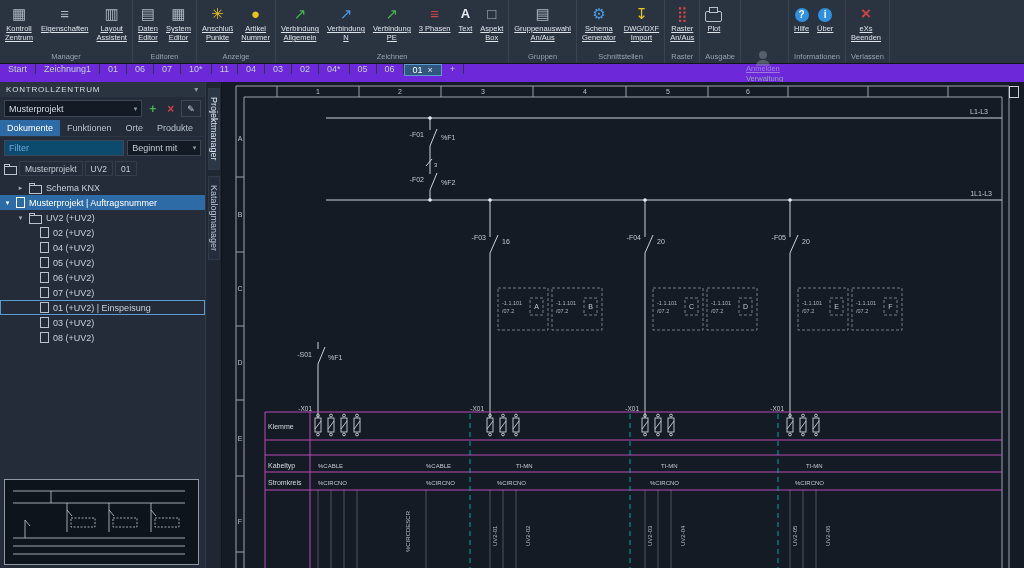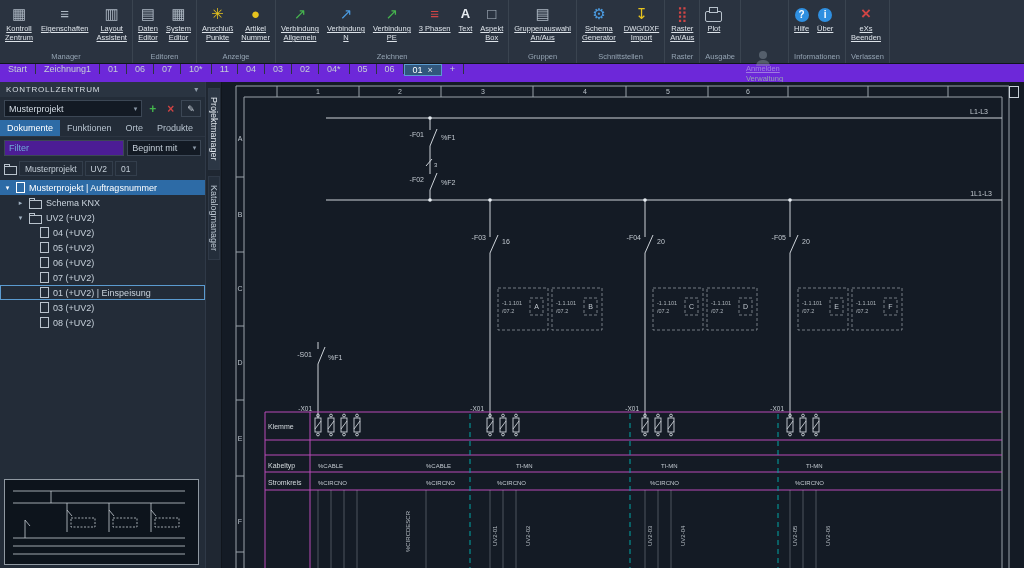--- a/index.html
+++ b/index.html
@@ -45,21 +45,21 @@
         font-size:9px;display:flex;align-items:center;justify-content:space-between;padding:0 4px;}
   .arrow{color:#8b99a7;font-size:7px;}
   .pbtn{width:15px;height:15px;display:flex;align-items:center;justify-content:center;
         font-size:12px;font-weight:bold;cursor:default;}
   .pbtn.green{color:#43b64d;} .pbtn.red{color:#cf4343;}
   .pbtn.edit{border:1px solid #3c4755;color:#d2dae2;font-size:9px;font-weight:normal;width:18px;}
   .ptabs{display:flex;height:16px;margin-top:1px;border-bottom:1px solid #2c3542;}
   .ptab{padding:0 7px;display:flex;align-items:center;color:#b6c2ce;cursor:default;}
   .ptab.active{background:#2d6ba6;color:#fff;}
   .pfilter{display:flex;gap:3px;padding:3px 4px;}
-  .pinput{flex:1;height:14px;background:#4c1d95;border:1px solid #3c4755;color:#6fa8d8;
+  .pinput{flex:1;height:14px;background:#0c4a6e;border:1px solid #3c4755;color:#6fa8d8;
         display:flex;align-items:center;padding:0 4px;}
   .pcombo{width:64px;height:14px;background:#131a24;border:1px solid #3c4755;color:#c3cdd7;
         display:flex;align-items:center;justify-content:space-between;padding:0 4px;}
   .crumbs{display:flex;gap:2px;padding:2px 4px;align-items:center;font-size:8.5px;}
   .crumb{border:1px solid #333e4c;padding:0 5px;height:13px;display:flex;align-items:center;color:#c3cdd7;}
   .i-folder{width:11px;height:7px;border:1px solid #b9c3cd;position:relative;display:inline-block;margin-top:3px;flex:none;}
   .i-folder::before{content:"";position:absolute;top:-3px;left:-1px;width:4px;height:2px;border:1px solid #b9c3cd;border-bottom:none;}
   .i-doc{width:7px;height:9px;border:1px solid #b9c3cd;display:inline-block;flex:none;}
   .tree{margin-top:2px;}
   .trow{height:15px;display:flex;align-items:center;gap:4px;cursor:default;}
@@ -344,34 +344,38 @@
         </div>
       </div>
       <div class="crumbs">
         <span class="i-folder"></span>
         <span class="crumb">Musterprojekt</span>
         <span class="crumb">UV2</span>
         <span class="crumb">01</span>
       </div>
 
       <div class="tree">
-        <div class="trow sel" style="padding-left:3px">
-          <span class="exp">▾</span>
-          <span class="i-doc"></span>
-          <span class="tlabel">Musterprojekt | Auftragsnummer</span>
-          </div>
         <div class="trow" style="padding-left:16px">
           <span class="exp">▸</span>
           <span class="i-folder"></span>
           <span class="tlabel">Schema KNX</span>
           </div>
+        <div class="trow sel" style="padding-left:3px">
+          <span class="exp">▾</span>
+          <span class="i-doc"></span>
+          <span class="tlabel">Musterprojekt | Auftragsnummer</span>
+          </div>
         <div class="trow" style="padding-left:16px">
           <span class="exp">▾</span>
           <span class="i-folder"></span>
           <span class="tlabel">UV2 (+UV2)</span>
+          </div>
+        <div class="trow" style="padding-left:40px">
+          <span class="i-doc"></span>
+          <span class="tlabel">02 (+UV2)</span>
           </div>
         <div class="trow" style="padding-left:40px">
           <span class="i-doc"></span>
           <span class="tlabel">04 (+UV2)</span>
           </div>
         <div class="trow" style="padding-left:40px">
           <span class="i-doc"></span>
           <span class="tlabel">05 (+UV2)</span>
           </div>
         <div class="trow" style="padding-left:40px">

